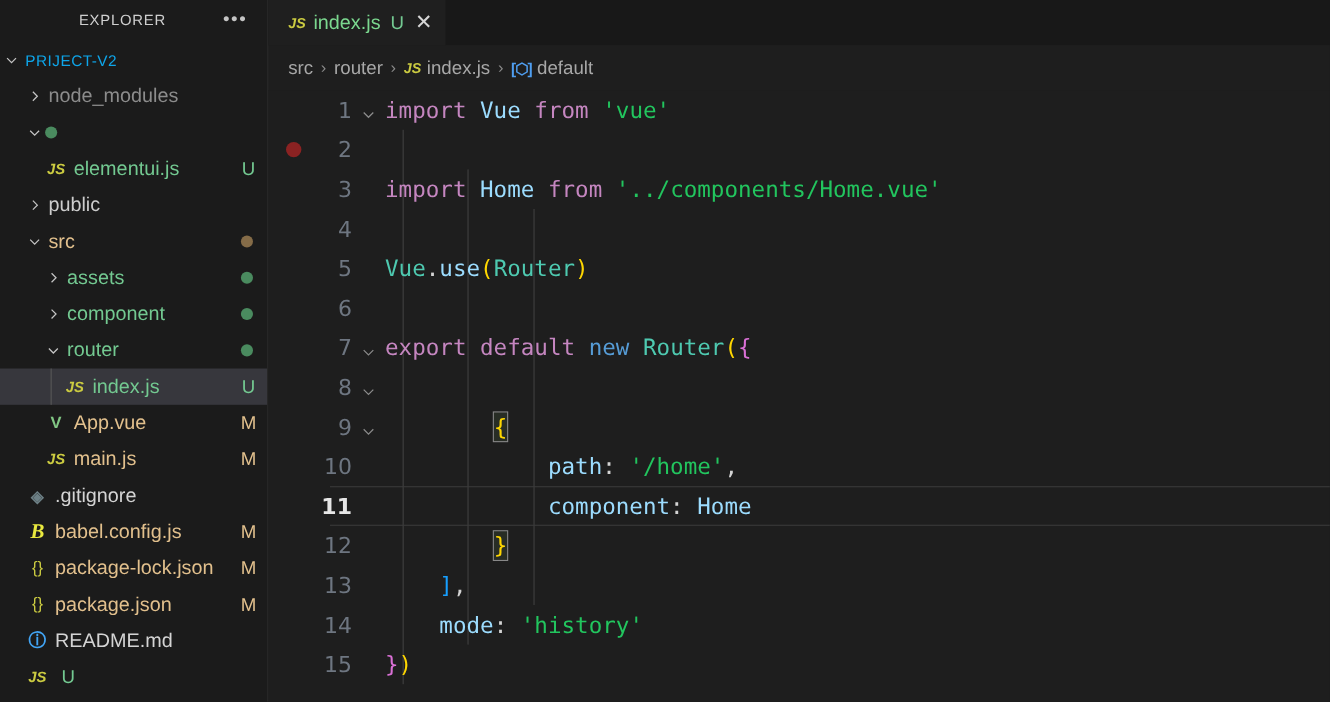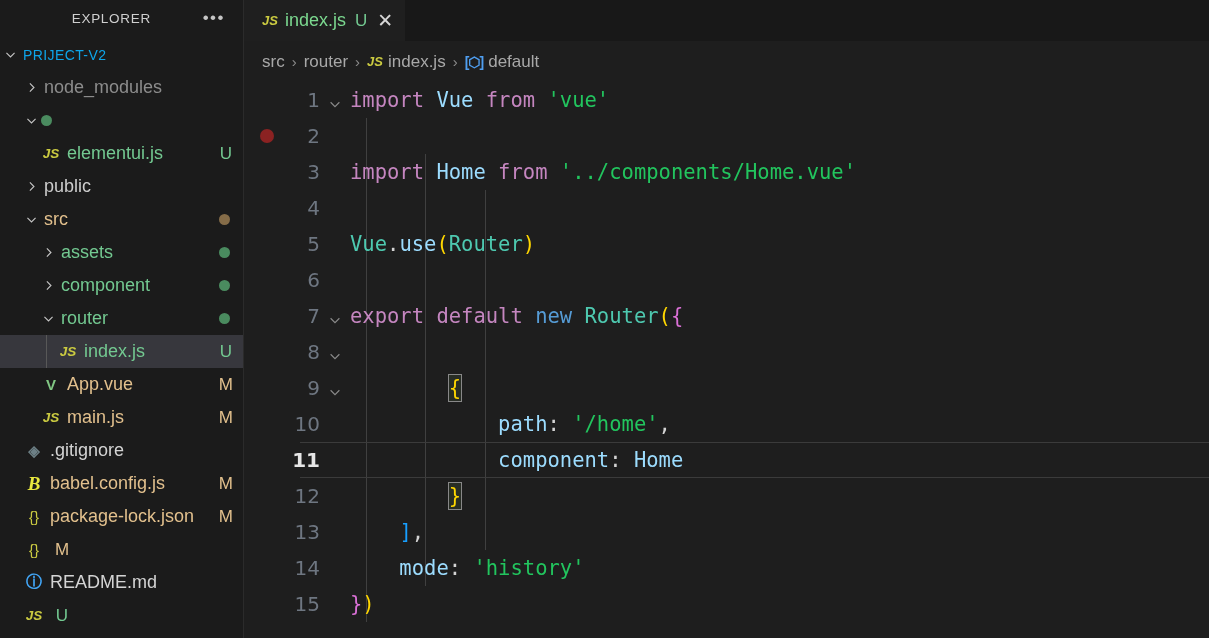--- a/index.html
+++ b/index.html
@@ -381,20 +381,21 @@
           <span class="label tan">babel.config.js</span>
           <span class="badge M">M</span>
         </div>
         <div class="row" style="padding-left: 21px;">
           <span class="ficon json">{}</span>
           <span class="label tan">package-lock.json</span>
           <span class="badge M">M</span>
         </div>
         <div class="row" style="padding-left: 21px;">
           <span class="ficon json">{}</span>
+          <span class="label tan">package.json</span>
           <span class="badge M">M</span>
         </div>
         <div class="row" style="padding-left: 21px;">
           <span class="ficon md">ⓘ</span>
           <span class="label white">README.md</span>
         </div>
         <div class="row" style="padding-left: 21px;">
           <span class="ficon js">JS</span>
           <span class="badge U">U</span>
         </div>

